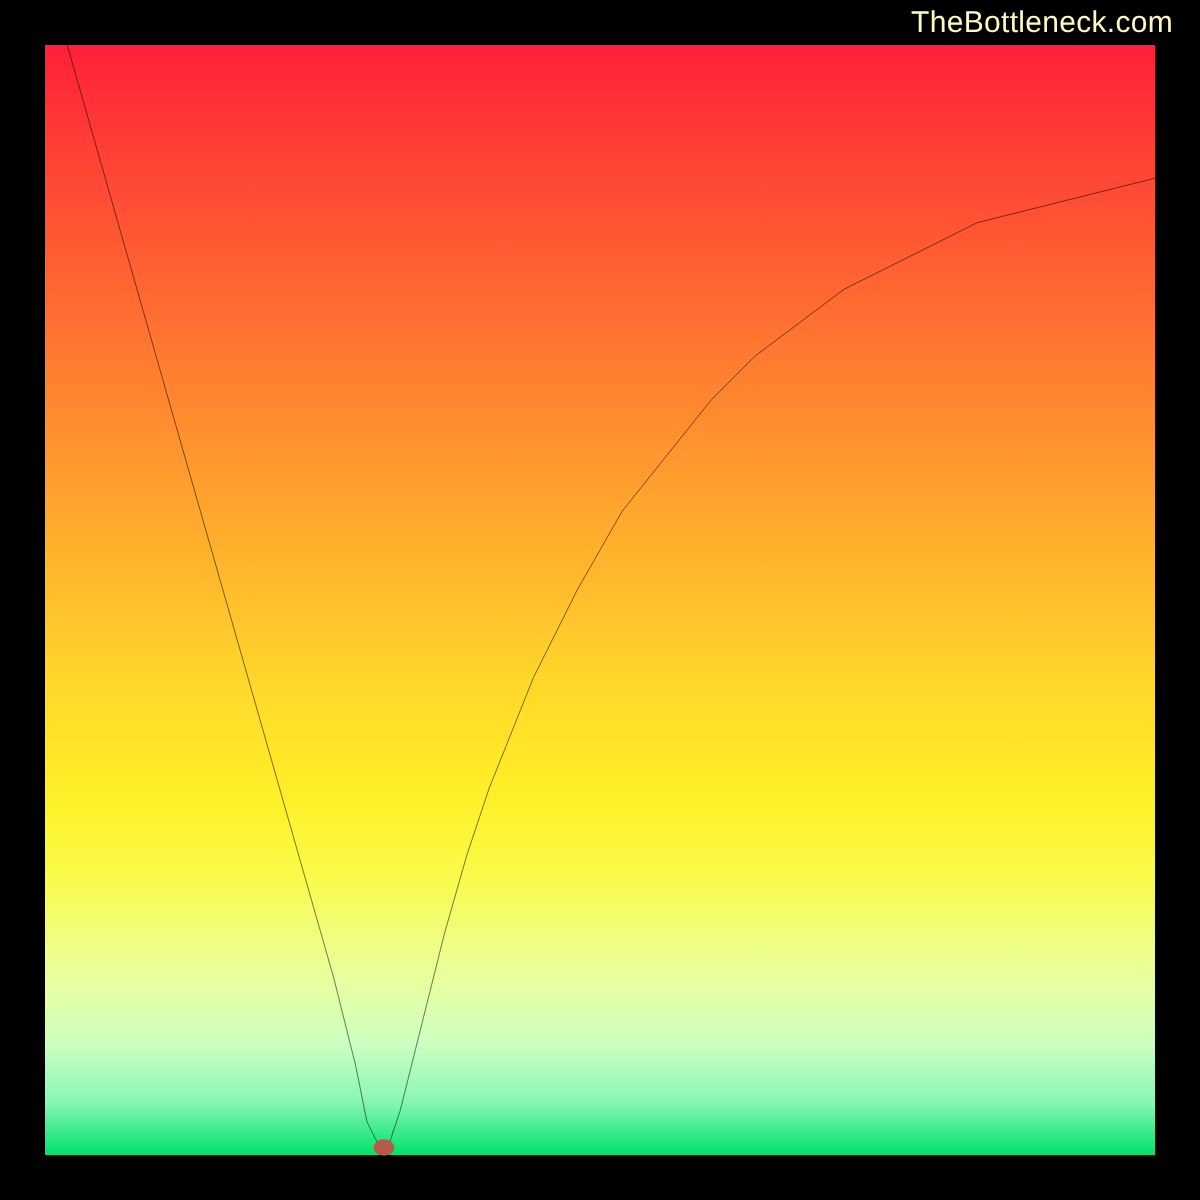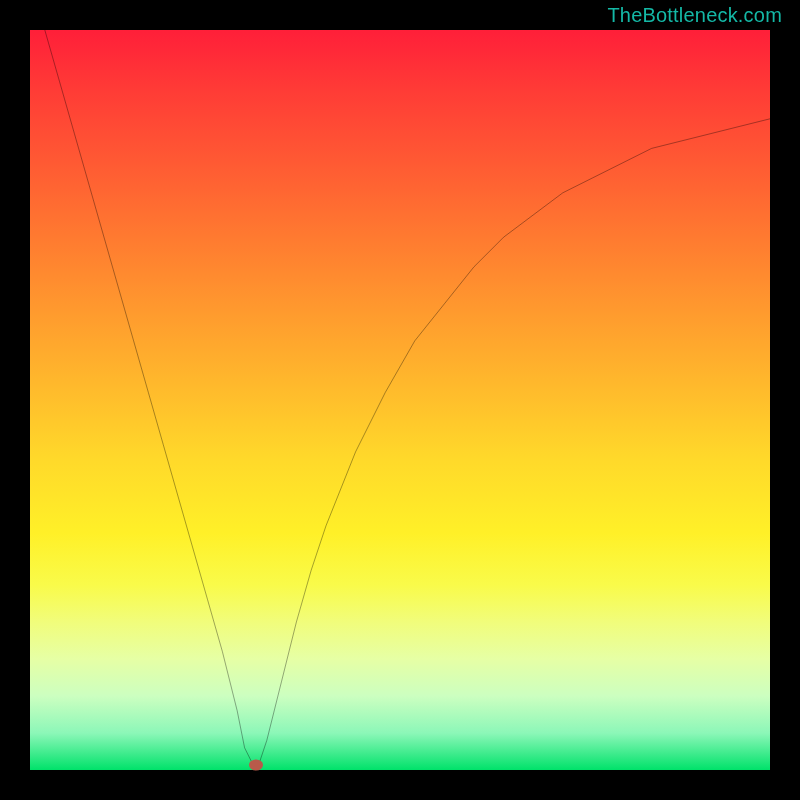--- a/index.html
+++ b/index.html
@@ -37,21 +37,21 @@
       #e6ffa5 85%,
       #ccffc0 90%,
       #8cf7b8 95%,
       #00e26a 100%
     );
   }
   .watermark {
     position: absolute;
     top: 4px;
     right: 18px;
-    color: #14b8a6;
+    color: #fef9c3;
     font-size: 20px;
     font-weight: 500;
     letter-spacing: 0.2px;
     user-select: none;
   }
   svg.curve {
     position: absolute;
     left: 0;
     top: 0;
     width: 740px;

